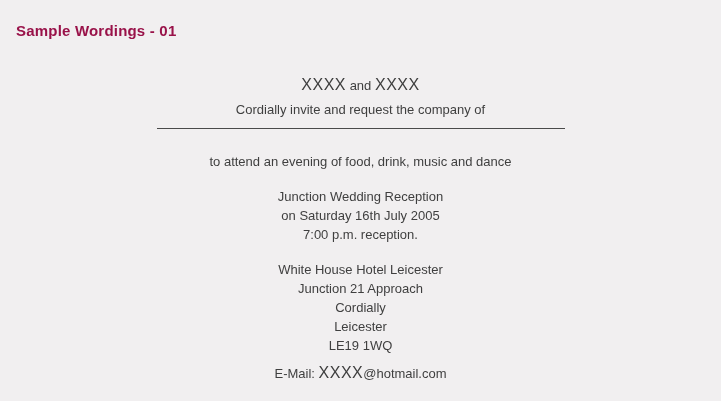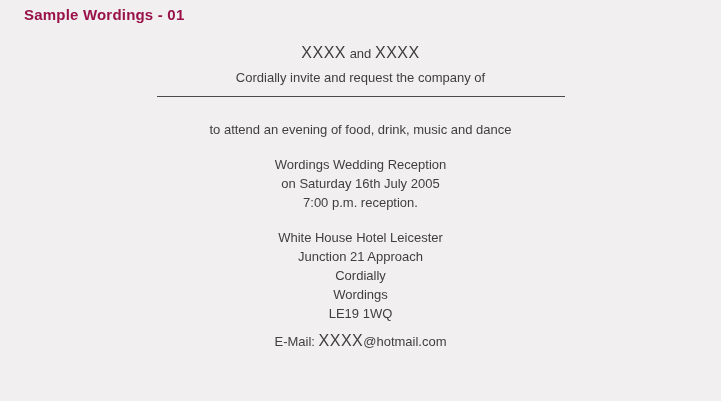--- a/index.html
+++ b/index.html
@@ -8,22 +8,22 @@
   }
   body {
     width: 721px;
     height: 401px;
     background: #F1EFF0;
     font-family: "Liberation Sans", sans-serif;
     color: #3F3F3F;
     overflow: hidden;
   }
   .page-title {
-    margin: 0;
-    padding: 6px 0 0 24px;
+    margin: 16px;
+    padding: 6px 0 0 0;
     font-size: 15px;
     font-weight: bold;
     color: #991249;
     letter-spacing: 0.2px;
   }
   .content {
     width: 600px;
     margin: 0 auto;
     padding-top: 16px;
     text-align: center;
@@ -67,30 +67,30 @@
       <div class="line names-line"><span class="xxxx">XXXX</span><span> and </span><span class="xxxx">XXXX</span></div>
       <div class="line">Cordially invite and request the company of</div>
       <div class="write-line"></div>
     </div>
 
     <div class="block body-block">
       <div class="line">to attend an evening of food, drink, music and dance</div>
     </div>
 
     <div class="block event-block">
-      <div class="line">Wordings Wedding Reception</div>
+      <div class="line">Junction Wedding Reception</div>
       <div class="line">on Saturday 16th July 2005</div>
       <div class="line">7:00 p.m. reception.</div>
     </div>
 
     <div class="block venue-block">
       <div class="line">White House Hotel Leicester</div>
       <div class="line">Junction 21 Approach</div>
       <div class="line">Cordially</div>
-      <div class="line">Wordings</div>
+      <div class="line">Leicester</div>
       <div class="line">LE19 1WQ</div>
     </div>
 
     <div class="block rsvp-block">
       <div class="line"><span>E-Mail: </span><span class="xxxx">XXXX</span><span>@hotmail.com</span></div>
     </div>
 
   </div>
 </div>
 

